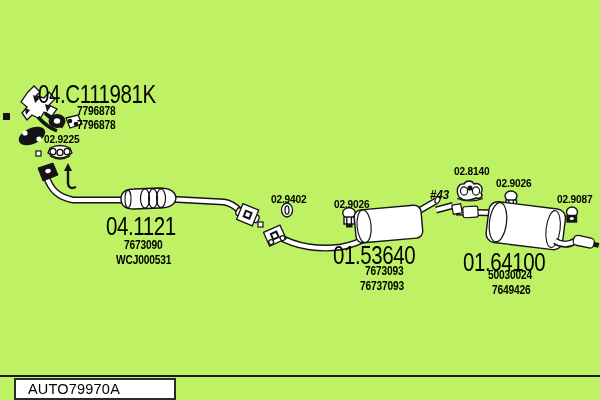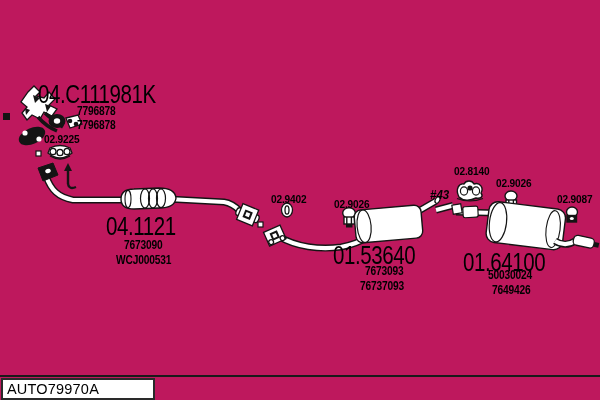--- a/index.html
+++ b/index.html
@@ -1,29 +1,29 @@
 <!DOCTYPE html>
 <html><head>
 <meta charset="utf-8">
 <style>
   html,body{margin:0;padding:0;background:#fff;}
-  #stage{position:relative;width:600px;height:400px;background:#be185d;overflow:hidden;
+  #stage{position:relative;width:600px;height:400px;background:#bef264;overflow:hidden;
          font-family:"Liberation Sans",sans-serif;color:#000;text-align:right;}
   #art{position:absolute;left:0;top:0;z-index:1;}
   .lbl{position:absolute;z-index:2;line-height:1;white-space:nowrap;color:#000;
        transform-origin:0 0;}
   .big{font-size:25px;font-weight:400;transform:scaleX(0.82);letter-spacing:-0.5px;}
   .code{font-size:11.5px;font-weight:700;transform:scaleX(0.88);letter-spacing:-0.2px;}
   .ref{font-size:12px;font-weight:700;transform:scaleX(0.85);letter-spacing:-0.2px;}
   .hash{font-size:12.5px;font-weight:700;font-style:italic;transform:scaleX(0.92);}
   .footer-rule{position:absolute;left:0;top:375px;width:600px;height:0;
                border-top:2px solid #1a1a1a;z-index:2;}
-  .plate{position:absolute;left:1px;top:378px;width:146px;height:18px;
+  .plate{position:absolute;left:14px;top:378px;width:146px;height:18px;
          border:2px solid #2a2a2a;background:#fff;z-index:3;
-         display:flex;align-items:center;padding-left:4px;}
+         display:flex;align-items:center;padding-left:12px;}
   .plate span{font-size:14.5px;letter-spacing:0.2px;}
   .pipe-o{fill:none;stroke:#141414;stroke-width:7;}
   .pipe-i{fill:none;stroke:#ffffff;stroke-width:4.2;}
 </style>
 </head>
 <body>
 
 <div id="stage">
 
   <svg id="art" width="600" height="400" viewBox="0 0 600 400">

